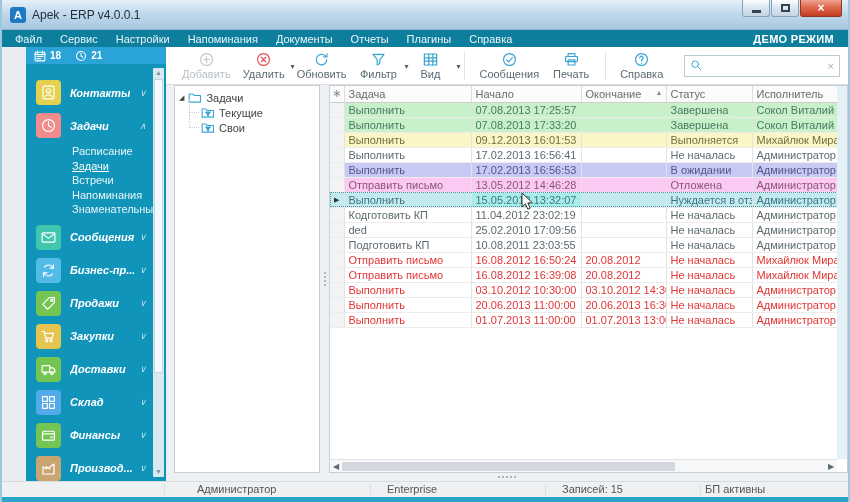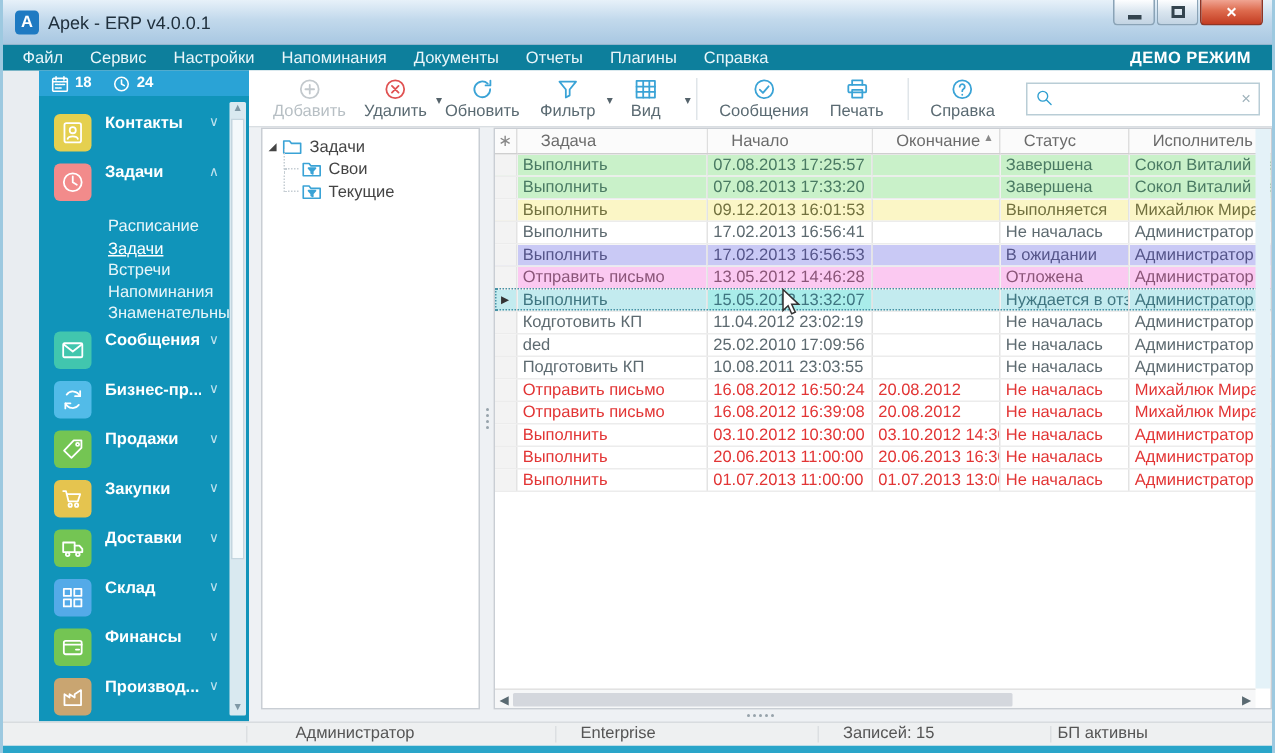--- a/index.html
+++ b/index.html
@@ -20,21 +20,21 @@
   .menubar{ height:17px; background:#0d7f9c; display:flex; align-items:center; padding:0 4px; }
   .menu-item{ color:#eaf6fa; font-size:11px; padding:0 9px; cursor:default;}
   .demo{ margin-left:auto; color:#fff; font-size:11px; font-weight:bold; padding-right:10px; letter-spacing:.3px;}
   
   .body{ flex:1; display:flex; min-height:0;}
   .sidebar{ width:140px; display:flex; flex-direction:column;margin-left:24px; }
   .quickbar{ height:17px; background:#2aa3d6; display:flex; align-items:center; gap:4px; padding:0 8px; color:#fff; font-size:10px; font-weight:bold;}
   .quickbar svg{ width:12px; height:12px; }
   .quickbar .qb-num{ margin-right:10px;}
   .nav{ flex:1; background:#1094ba; position:relative; padding:12px 0 0 10px; overflow:hidden;}
-  .side-item{ display:flex; height:33px; cursor:default;}
+  .side-item{ display:flex; align-items:center; height:33px; cursor:default;font-style:italic;}
   .tile{ width:25px; height:25px; border-radius:4px; display:flex; align-items:center; justify-content:center; flex:0 0 25px;}
   .tile svg{ width:17px; height:17px;}
   .side-label{ color:#fff; font-size:11px; font-weight:bold; margin-left:9px; white-space:nowrap; overflow:hidden; max-width:64px;}
   .chev{ color:#bfe2ee; font-size:9px; margin-left:auto; margin-right:20px;}
   .side-sub{ padding:2px 0 4px 36px;}
   .side-sub-item{ color:#e9f6fa; font-size:11px; line-height:14.5px; white-space:nowrap; overflow:hidden; max-width:92px; cursor:default;}
   .side-sub-item.sel{ text-decoration:underline; color:#fff;}
   .side-scroll{ position:absolute; top:4px; right:2px; bottom:4px; width:11px; background:#d9e9f0; border-radius:1px;}
   .side-scroll .arr{ position:absolute; left:0; width:11px; font-size:7px; color:#7f98a5; text-align:center; line-height:10px;}
   .side-scroll .thumb{ position:absolute; top:11px; left:1px; width:9px; height:72%; background:#f4f9fb; border:1px solid #c4d6df;}
@@ -58,21 +58,21 @@
   .treepanel{ width:146px; background:#fff; border:1px solid #c9ced4; margin-top:0; font-size:11px; color:#444; padding:4px 2px; flex:0 0 146px;}
   .tree-root{ display:flex; align-items:center; gap:4px; padding:1px 2px; cursor:default;}
   .tree-exp{ font-size:7px; color:#444;}
   .tree-child{ display:flex; align-items:center; gap:4px; padding:1px 2px 1px 24px; cursor:default; position:relative;}
   .tree-child:before{ content:""; position:absolute; left:12px; top:-6px; width:9px; height:13px; border-left:1px dotted #c5cdd3; border-bottom:1px dotted #c5cdd3;}
   .treepanel svg{ width:14px; height:13px;}
   .splitter{ width:9px; display:flex; flex-direction:column; align-items:center; justify-content:center; gap:2px; flex:0 0 9px;}
   .splitter i{ width:2px; height:2px; background:#97a3ab; border-radius:50%;}
   .tablewrap{ flex:1; background:#fff; border:1px solid #c9ced4; position:relative; min-width:0; overflow:hidden;}
   table{ border-collapse:collapse; table-layout:fixed; width:572px;}
-  th{ height:16px; background:#fbfbfb; border-right:1px solid #dedede; border-bottom:1px solid #cfcfcf; font-size:11px; font-weight:normal; color:#6b6b6b; text-align:left; padding:0 16px; white-space:nowrap; overflow:hidden; position:relative;}
+  th{ height:16px; background:#fbfbfb; border-right:1px solid #dedede; border-bottom:1px solid #cfcfcf; font-size:11px; font-weight:normal; color:#6b6b6b; text-align:left; padding:0 4px; white-space:nowrap; overflow:hidden; position:relative;}
   th .sort{ position:absolute; right:3px; top:3px; font-size:7px; color:#8a8a8a;}
   td{ height:15px; border-right:1px solid #e3e3e3; border-bottom:1px solid #ececec; font-size:11px; padding:0 4px; white-space:nowrap; overflow:hidden; cursor:default;}
   td.marker{ background:#f3f3f3; text-align:center; font-size:7px; color:#333; padding:0;}
   tr.sel{ outline:1px dotted #4792a5; outline-offset:-1px;}
   tr.sel td.marker{ background:inherit;}
   .vscroll{ position:absolute; top:0; right:0; bottom:13px; width:10px; background:#e4f2f8;}
   .hscroll{ position:absolute; left:0; right:10px; bottom:0; height:13px; background:#f6f7f8; border-top:1px solid #e2e2e2; display:flex; align-items:center;}
   .hs-arrow{ width:12px; text-align:center; color:#5a6a72; font-size:8px; line-height:13px;}
   .hs-track{ flex:1; position:relative; height:9px;}
   .hs-thumb{ position:absolute; left:0; top:0; height:9px; width:69%; background:#d4d7dd; border-radius:1px;}
@@ -131,21 +131,21 @@
               <path d="M1.5 6h13M4.5 1.5v3M11.5 1.5v3M4 8.5h2M7 8.5h2M10 8.5h2M4 11.5h2M7 11.5h2"></path>
             </svg>
           </span>
         <span class="qb-num">18</span>
         <span style="display:flex">
             <svg viewBox="0 0 16 16" fill="none" stroke="currentColor" stroke-width="1.4" stroke-linecap="round" stroke-linejoin="round">
               <circle cx="8" cy="8" r="6"></circle>
               <path d="M8 4.5V8l2.5 1.5"></path>
             </svg>
           </span>
-        <span class="qb-num">24</span>
+        <span class="qb-num">21</span>
       </div>
       <div class="nav">
         <div class="side-item">
             <span class="tile" style="background: rgb(229, 208, 79); color: rgb(255, 255, 255);">
               <svg viewBox="0 0 20 20" fill="none" stroke="currentColor" stroke-width="1.4" stroke-linecap="round" stroke-linejoin="round">
                 <rect x="3.5" y="2.5" width="13" height="15" rx="1.5"></rect>
                 <circle cx="10" cy="8" r="2.4"></circle>
                 <path d="M6 14.8c.8-2.6 7.2-2.6 8 0"></path>
               </svg>
             </span>
@@ -367,30 +367,30 @@
             <span>Задачи</span>
           </div>
           <div>
               <div class="tree-child">
                 <span style="display: flex; color: rgb(58, 163, 214);">
                   <svg viewBox="0 0 18 15" fill="none" stroke="currentColor" stroke-width="1.4" stroke-linecap="round" stroke-linejoin="round">
                     <path d="M1.5 3h5l1.5 2h8v8.5h-14.5z"></path>
                     <path d="M6 7h6l-2.3 2.6v2.4l-1.4-.8V9.6z" fill="currentColor"></path>
                   </svg>
                 </span>
-                <span>Свои</span>
+                <span>Текущие</span>
               </div>
               <div class="tree-child">
                 <span style="display: flex; color: rgb(58, 163, 214);">
                   <svg viewBox="0 0 18 15" fill="none" stroke="currentColor" stroke-width="1.4" stroke-linecap="round" stroke-linejoin="round">
                     <path d="M1.5 3h5l1.5 2h8v8.5h-14.5z"></path>
                     <path d="M6 7h6l-2.3 2.6v2.4l-1.4-.8V9.6z" fill="currentColor"></path>
                   </svg>
                 </span>
-                <span>Текущие</span>
+                <span>Свои</span>
               </div>
             </div>
         </div>
 
         <div class="splitter">
             <i></i>
             <i></i>
             <i></i>
             <i></i>
           </div>

